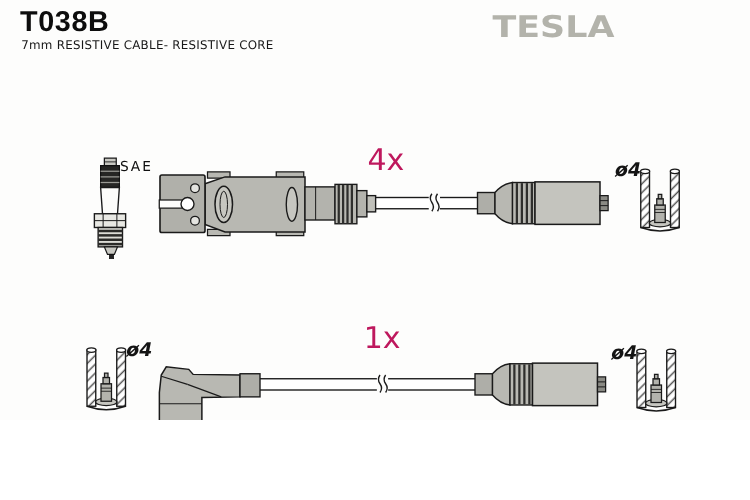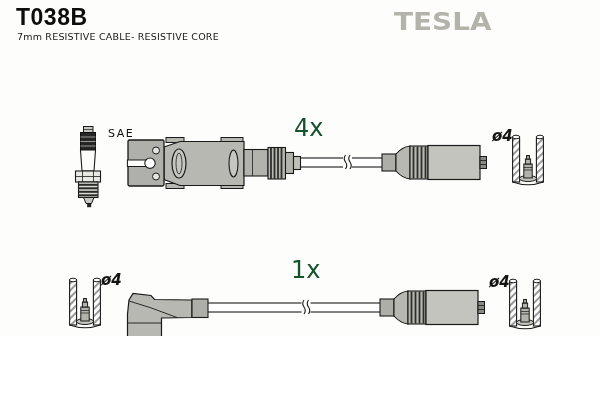--- a/index.html
+++ b/index.html
@@ -16,22 +16,22 @@
   }
   .subtitle {
     left:17px; top:31px;
     font-size:9.5px; letter-spacing:0.2px; color:#181818;
   }
   .brand {
     left:394px; top:8px;
     font-weight:700; font-size:30px; color:#b3b3ab;
     transform:scale(0.93,0.80); transform-origin:0 0; letter-spacing:0px;
   }
-  .sae { left:108px; top:127px; font-size:11px; letter-spacing:1.5px; }
-  .qty { font-size:24px; color:#14532d; }
+  .sae { left:96px; top:127px; font-size:11px; letter-spacing:1.5px; }
+  .qty { font-size:24px; color:#be185d; }
   .qty1 { left:294px; top:114px; }
   .qty2 { left:291px; top:256px; }
   .dia { font-size:15px; font-weight:700; font-style:italic; color:#141414; }
   .dia1  { left:492px; top:127px; }
   .dia2l { left:101px; top:271px; }
   .dia2r { left:489px; top:273px; }
   svg.art { position:absolute; left:0; top:0; }
 </style>
 </head>
 <body>

